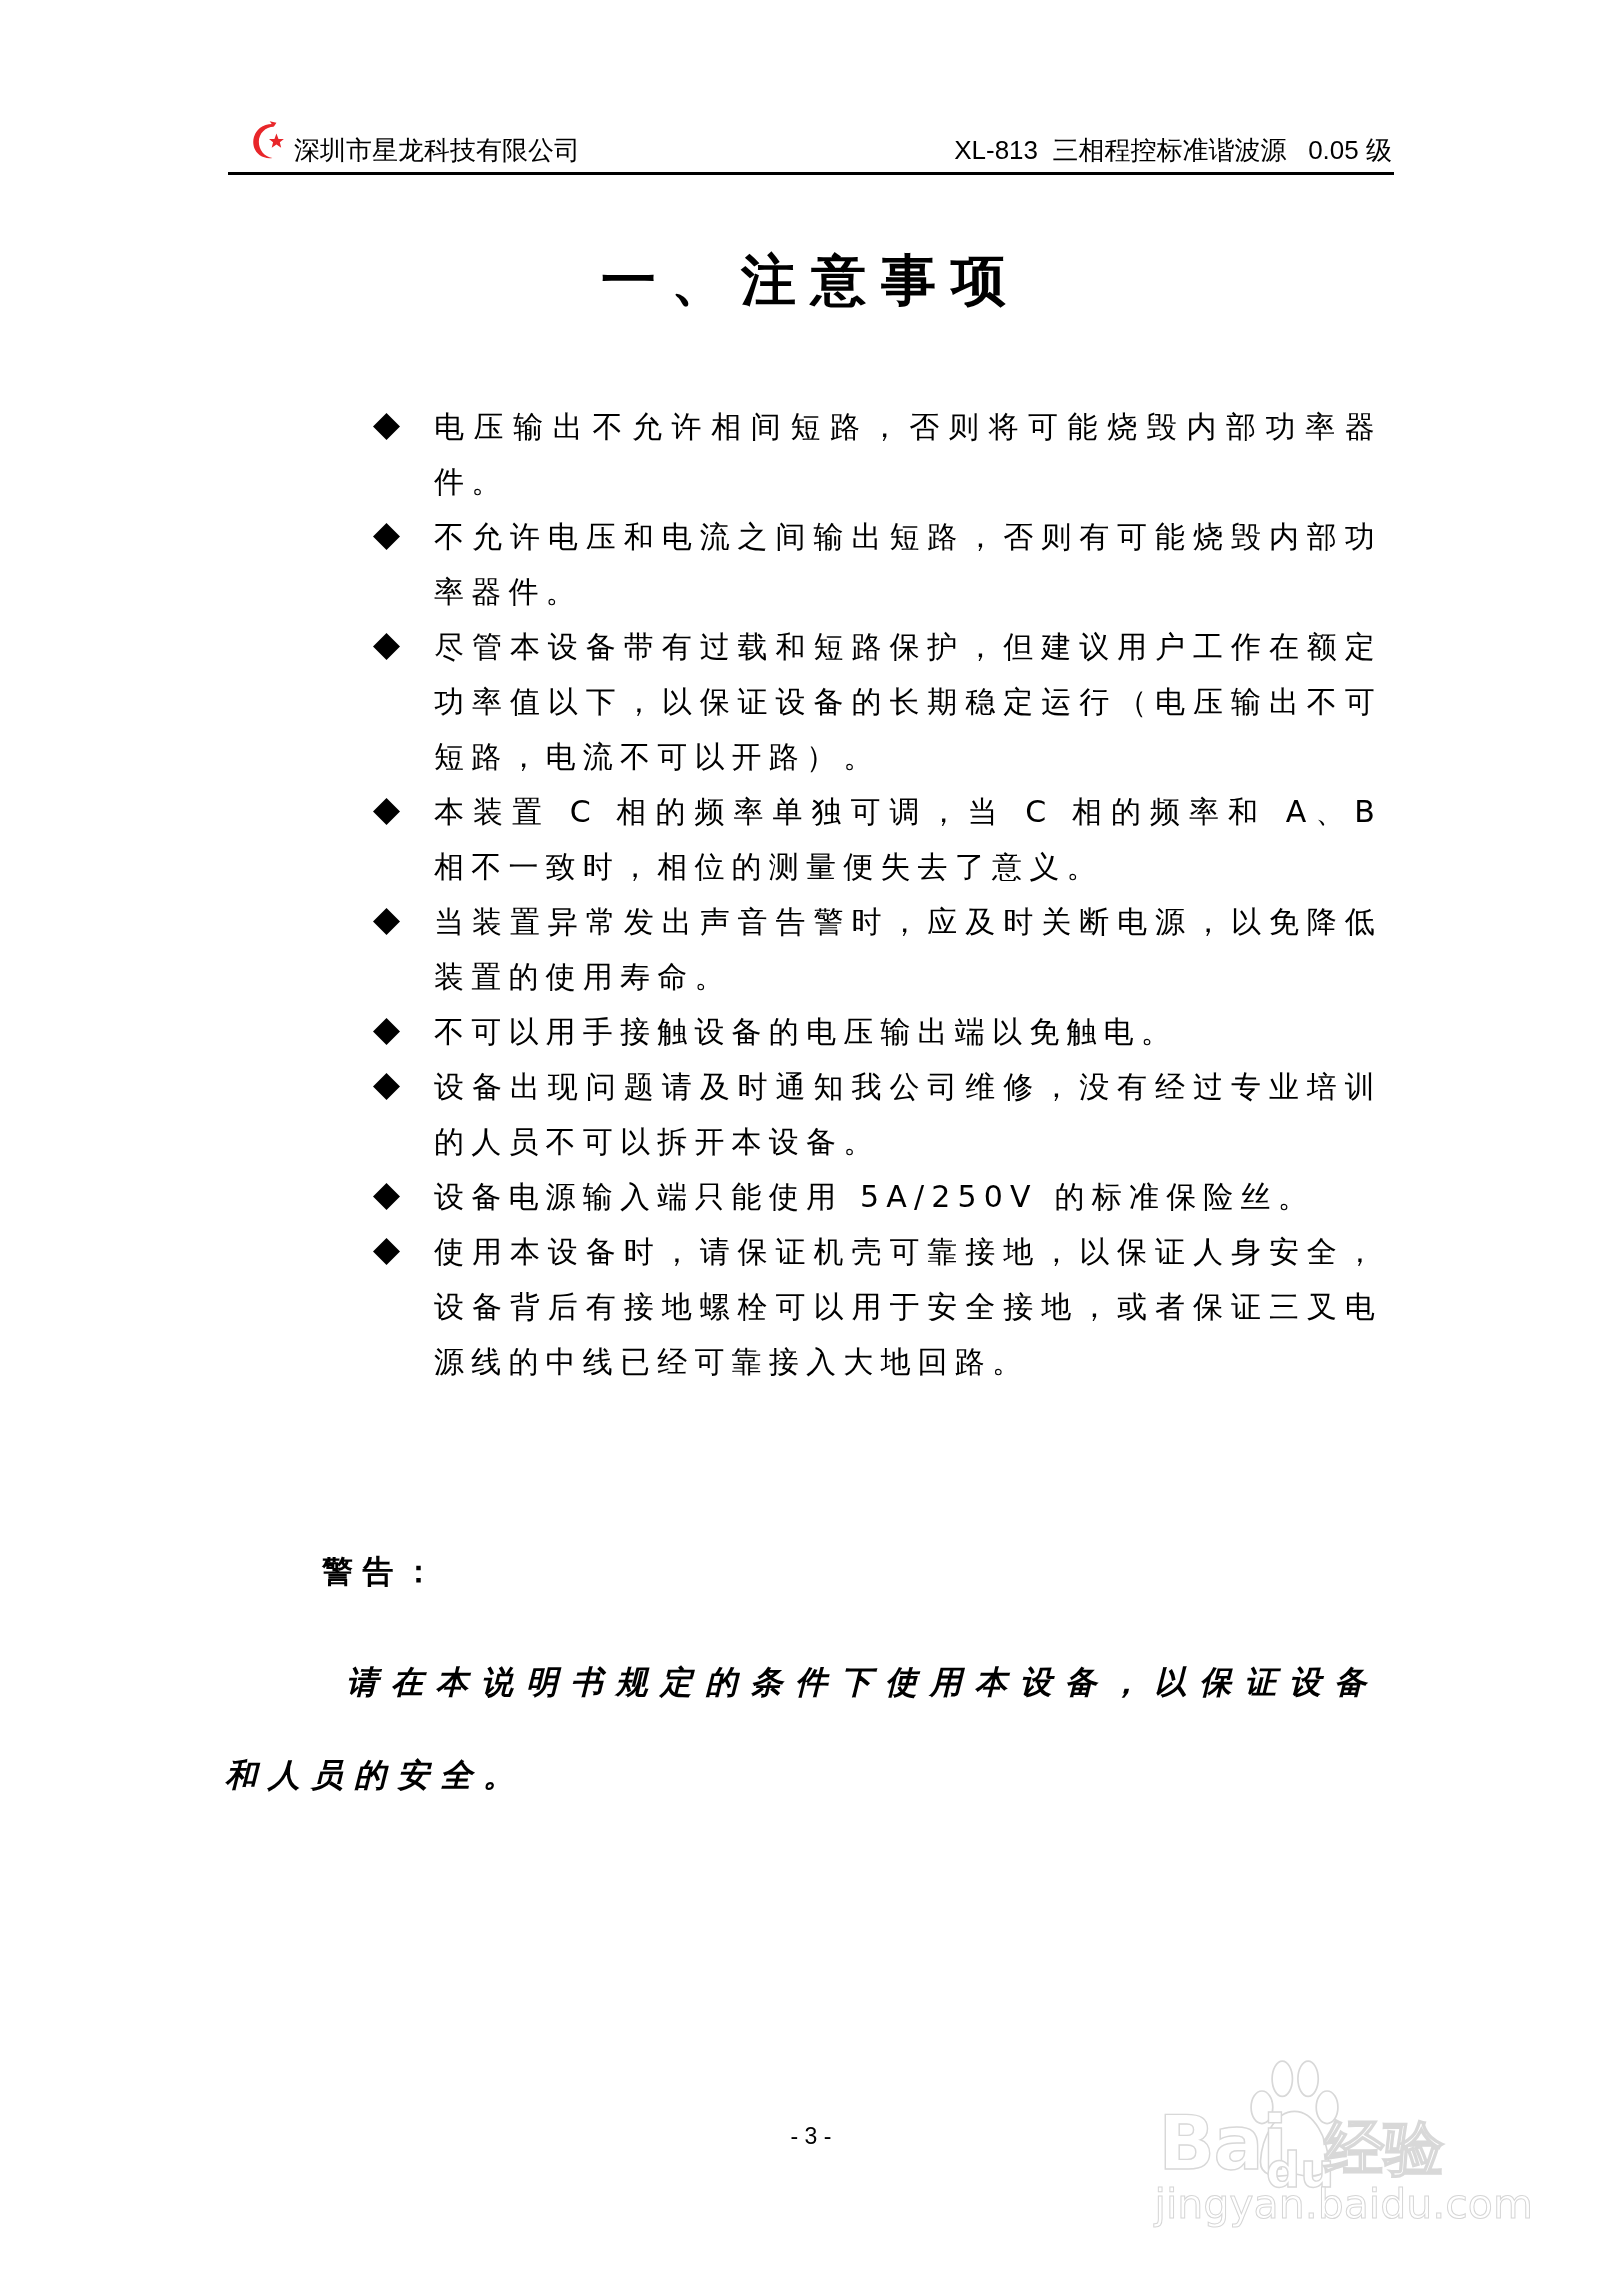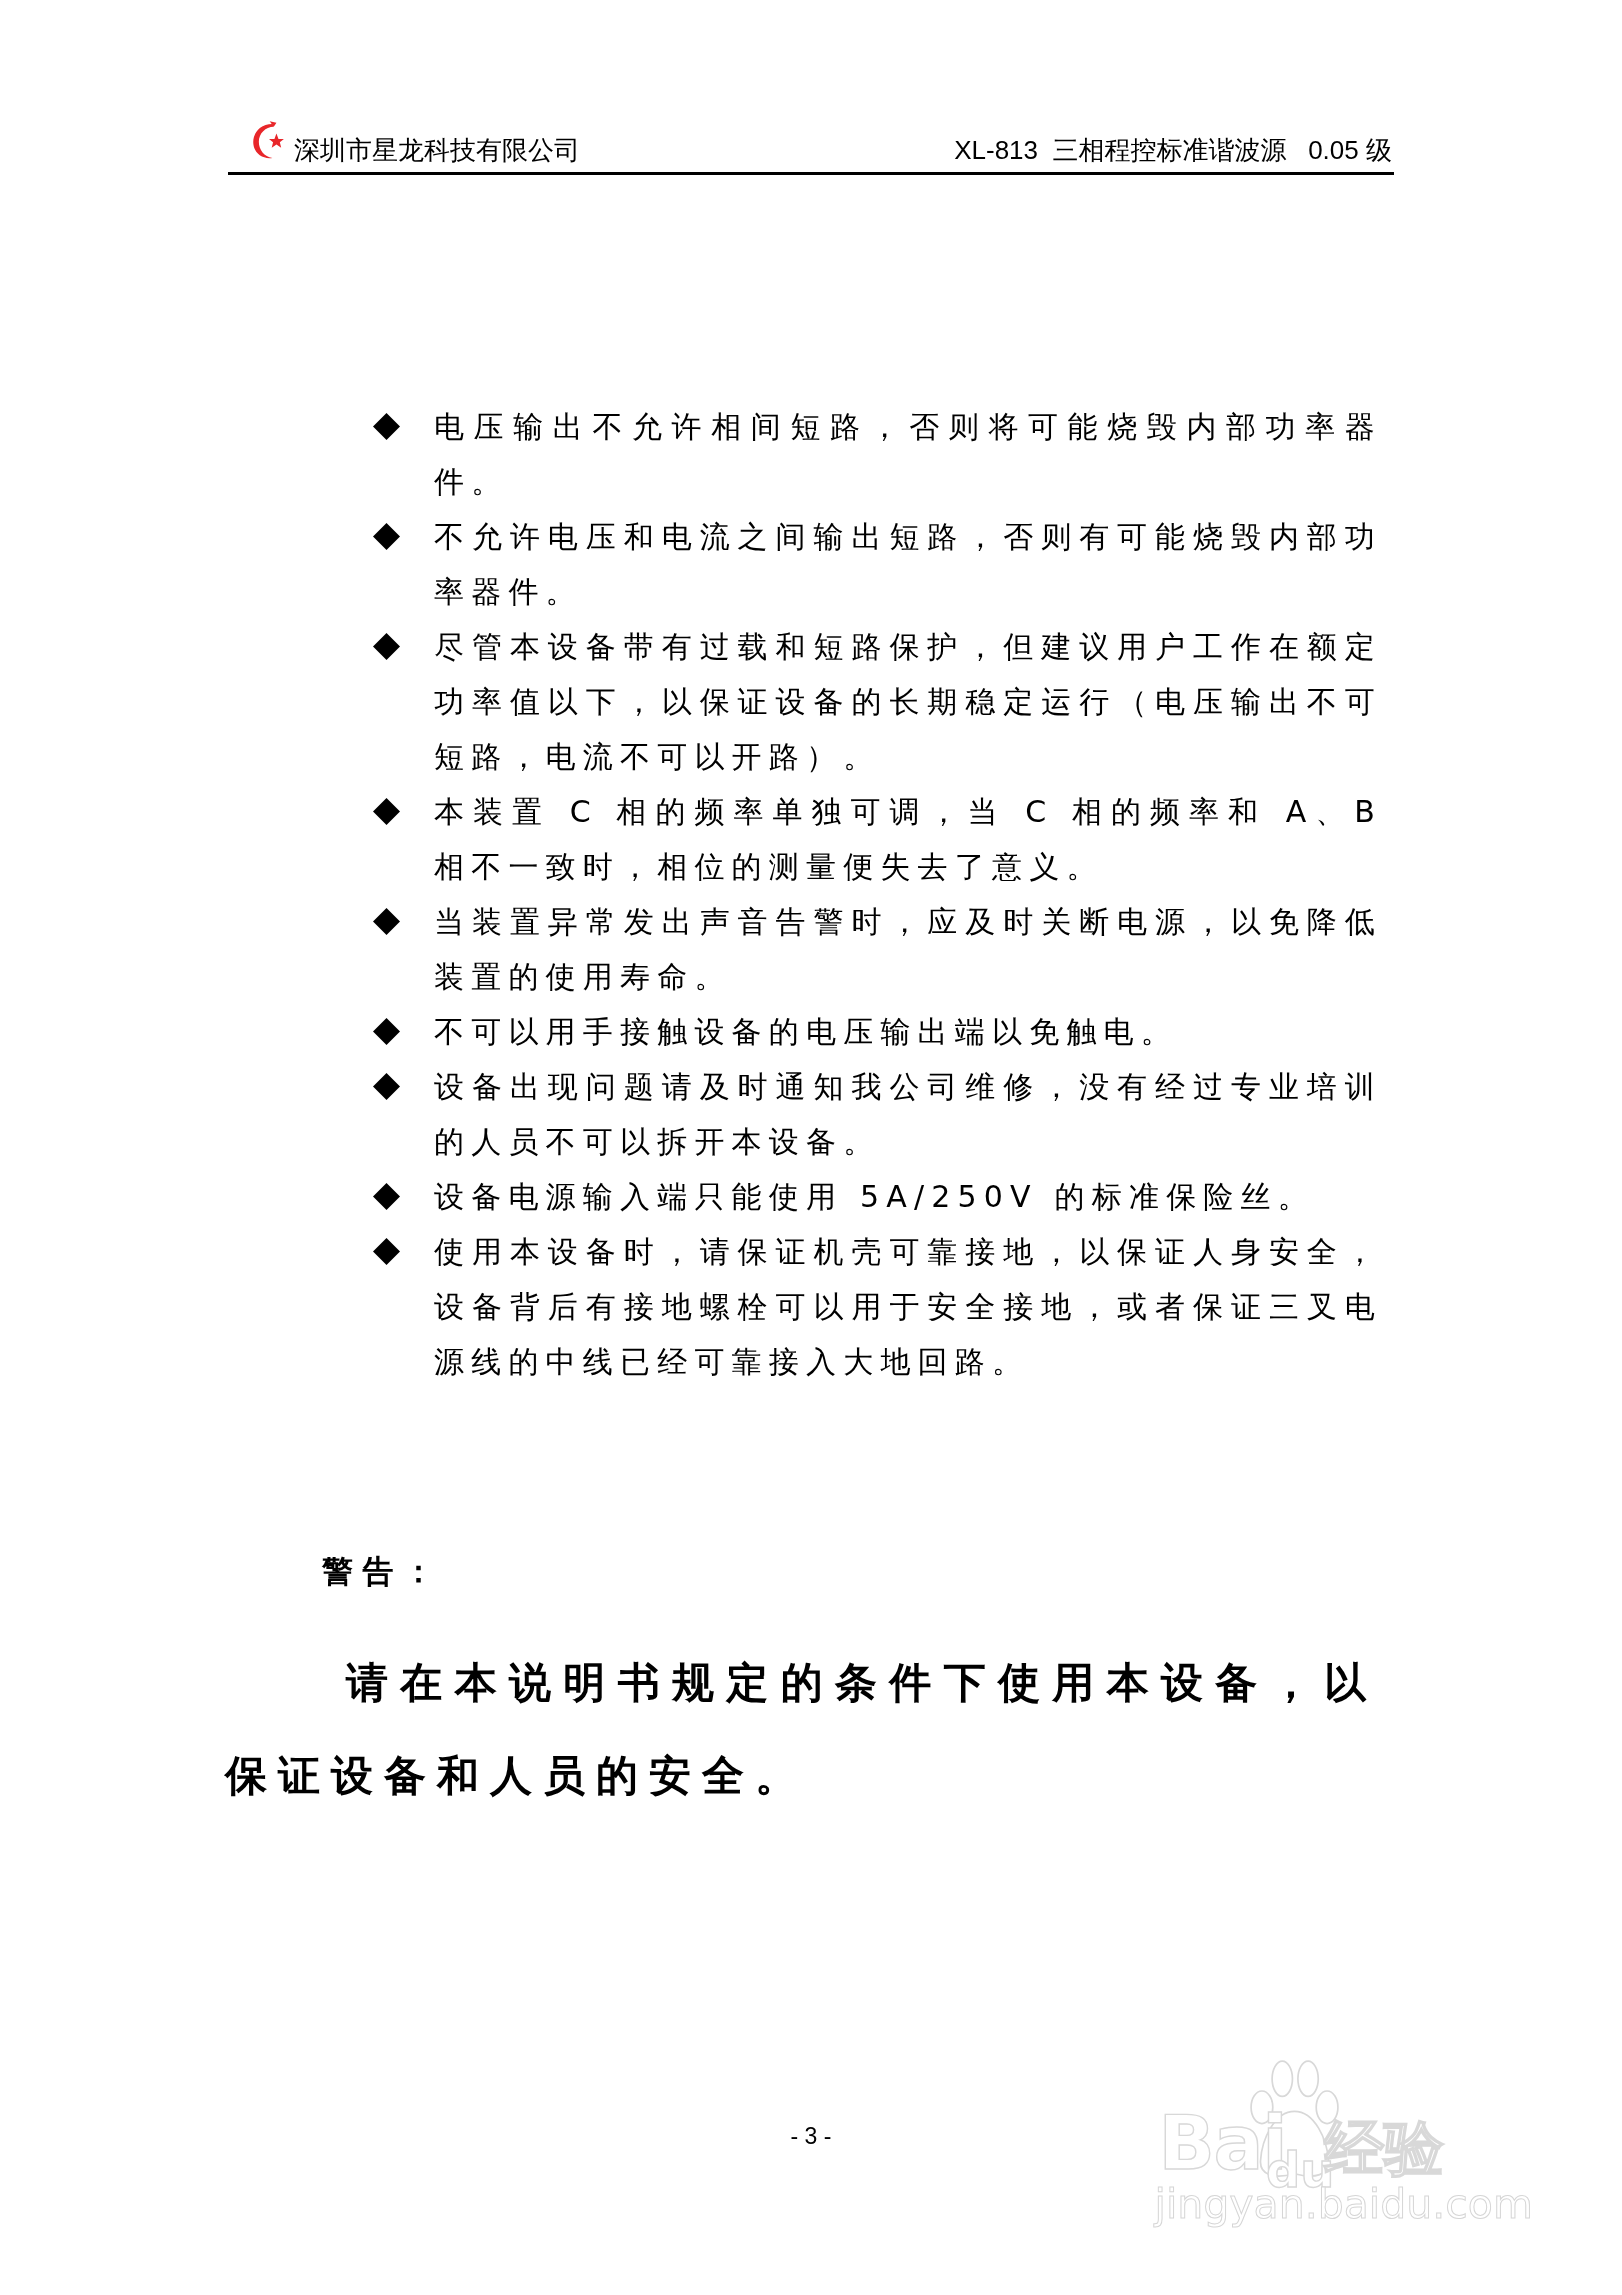--- a/index.html
+++ b/index.html
@@ -24,22 +24,22 @@
   .notes { position: absolute; left: 373px; top: 399px; width: 1009px; margin: 0; padding: 0; list-style: none; }
   .note { position: relative; padding-left: 61px; font-size: 30px; line-height: 55px;
           letter-spacing: 7.2px; text-align: justify; margin: 0; }
   .note .bullet { position: absolute; left: 0; top: 13.6px; width: 27px; height: 27px; }
   .note .bullet svg { display: block; }
   .note .txt { display: block; }
 
   
   .warn-label { position: absolute; left: 322px; top: 1551px; font-size: 31px; line-height: 41px;
                 font-weight: bold; letter-spacing: 9.5px; }
-  .warn-body { position: absolute; left: 225px; top: 1636px; width: 1152px; font-size: 42px;
-               line-height: 93px; font-weight: bold; letter-spacing: 11px; text-indent: 121px; text-align: justify; }
+  .warn-body { position: absolute; left: 225px; top: 1636px; width: 1152px; font-size: 32px;
+               line-height: 93px; font-weight: bold; letter-spacing: 11px; text-indent: 121px; text-align: justify; font-style: italic; }
 
   
   .pageno { position: absolute; left: 0; width: 1622px; top: 2121px; text-align: center;
             font-size: 23px; line-height: 30px; font-family: "Liberation Sans", sans-serif; }
 
   
   .watermark { position: absolute; left: 1145px; top: 2051px; width: 423px; height: 191px; }
   .wm-text { position: absolute; font-family: "DejaVu Sans", sans-serif; font-weight: bold;
              color: #ffffff; -webkit-text-stroke: 1.4px #d8d8d8; }
   .wm-brand { left: 13.6px; top: 55px; font-size: 74px; line-height: 75px; letter-spacing: -1.4px; }
@@ -56,20 +56,21 @@
     <svg width="40" height="42" viewBox="0 0 58 62">
       <path d="M34 6 C 14 6, 4 22, 6 36 C 8 50, 20 58, 34 56 C 22 54, 14 44, 14 32 C 14 20, 24 10, 36 10 Z" fill="#e8262a"></path>
       <path d="M30 2 L 40 4 L 36 10 Z" fill="#e8262a"></path>
       <polygon points="40,20 43,28 51,28 45,33 47,41 40,36 33,41 35,33 29,28 37,28" fill="#e8262a"></polygon>
     </svg>
   </div>
   <div class="hdr-company">深圳市星龙科技有限公司</div>
   <div class="hdr-product">XL-813  三相程控标准谐波源   0.05 级</div>
   <div class="hdr-rule"></div>
 
+  <div class="title">一、注意事项</div>
 
   <ul class="notes">
     <li class="note">
       <span class="bullet">
           <svg width="27" height="27" viewBox="0 0 40 40">
             <polygon points="20,0 40,20 20,40 0,20" fill="#000"></polygon>
           </svg>
         </span>
       <span class="txt">电压输出不允许相间短路，否则将可能烧毁内部功率器件。</span>
     </li>

